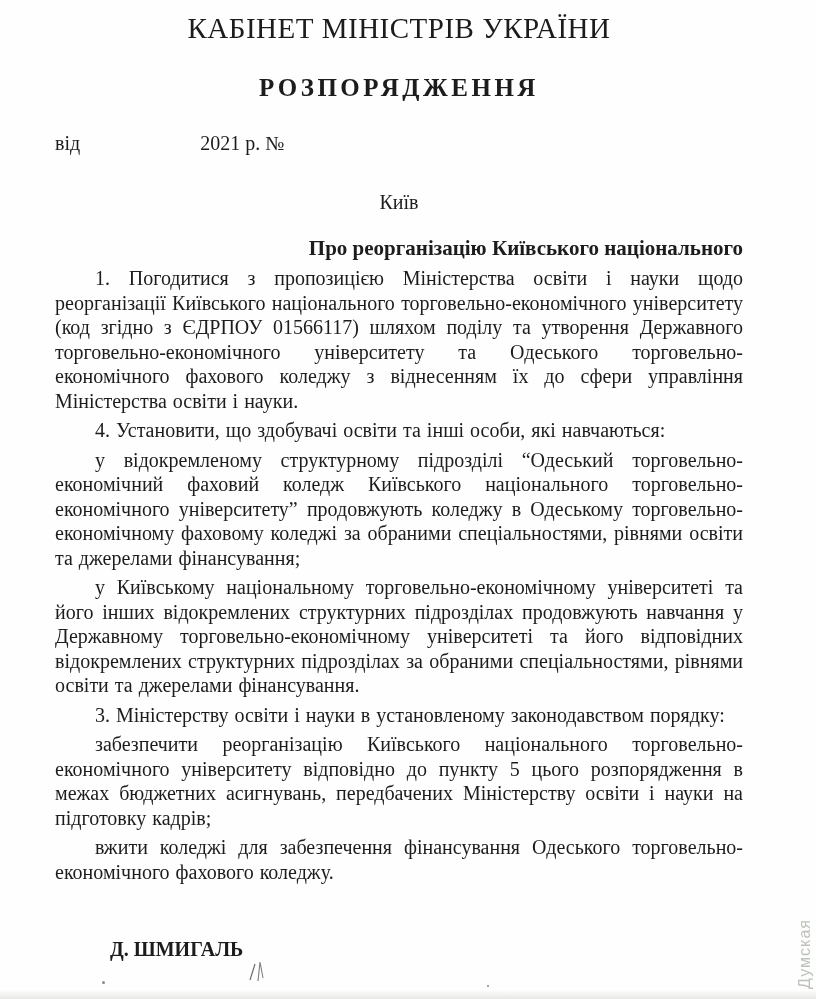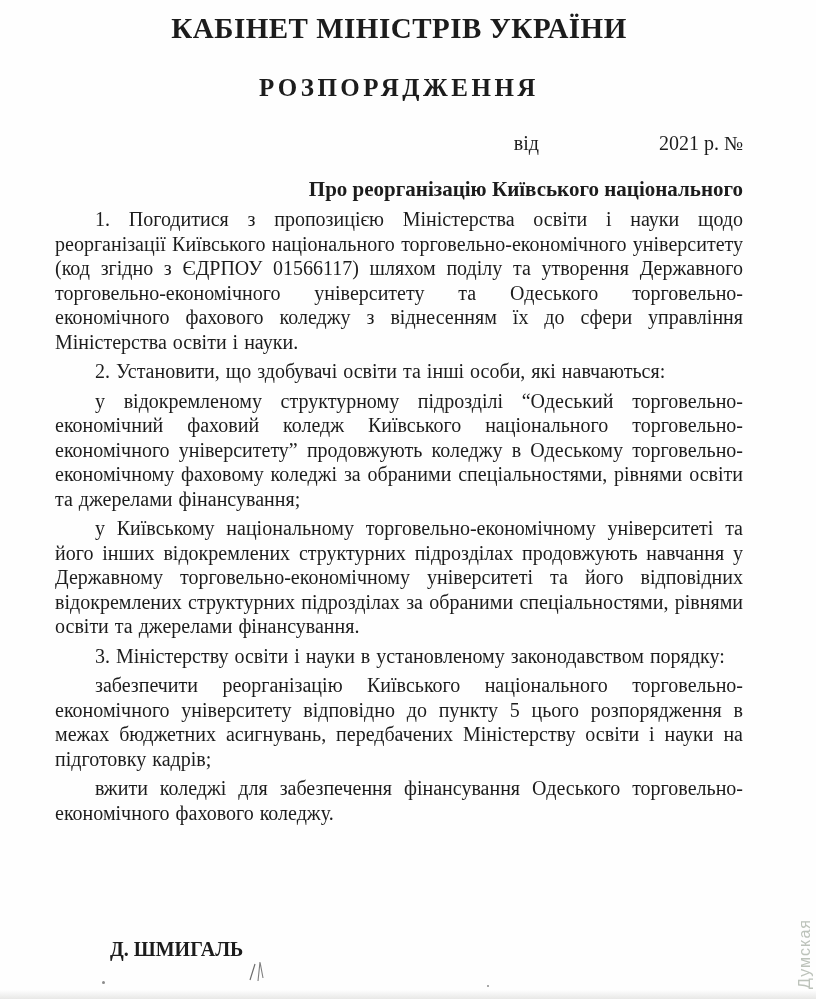--- a/index.html
+++ b/index.html
@@ -16,34 +16,34 @@
   .content {
     position: absolute;
     left: 55px;
     top: 0;
     width: 688px;
   }
   .org-name {
     margin-top: 12px;
     text-align: center;
     font-size: 29px;
-    font-weight: bold;
+    font-weight: normal;
     letter-spacing: 0.5px;
   }
   .doc-type {
     margin-top: 29px;
     text-align: center;
     font-size: 25px;
     font-weight: bold;
     letter-spacing: 3.5px;
   }
   .date-row {
     margin-top: 30px;
     display: flex;
-    justify-content: flex-end;
+    justify-content: flex-start;
     align-items: baseline;
     font-size: 20px;
   }
   .date-gap { display: inline-block; width: 120px; }
   .city {
     margin-top: 36px;
     text-align: center;
     font-size: 20px;
   }
   .doc-title {
@@ -109,28 +109,29 @@
     <div class="org-name">КАБІНЕТ МІНІСТРІВ УКРАЇНИ</div>
 
     <div class="doc-type">РОЗПОРЯДЖЕННЯ</div>
 
     <div class="date-row">
       <span>від</span>
       <span class="date-gap"></span>
       <span>2021 р. №</span>
     </div>
 
+    <div class="city">Київ</div>
 
     <div class="doc-title">
       <div>Про реорганізацію Київського національного</div>
     </div>
 
     <div class="body-text">
       <p>1. Погодитися з пропозицією Міністерства освіти і науки щодо реорганізації Київського національного торговельно-економічного університету (код згідно з ЄДРПОУ 01566117) шляхом поділу та утворення Державного торговельно-економічного університету та Одеського торговельно-економічного фахового коледжу з віднесенням їх до сфери управління Міністерства освіти і науки.</p>
-      <p>2. Установити, що здобувачі освіти та інші особи, які навчаються:</p>
+      <p>4. Установити, що здобувачі освіти та інші особи, які навчаються:</p>
       <p>у відокремленому структурному підрозділі “Одеський торговельно-економічний фаховий коледж Київського національного торговельно-економічного університету” продовжують коледжу в Одеському торговельно-економічному фаховому коледжі за обраними спеціальностями, рівнями освіти та джерелами фінансування;</p>
       <p>у Київському національному торговельно-економічному університеті та його інших відокремлених структурних підрозділах продовжують навчання у Державному торговельно-економічному університеті та його відповідних відокремлених структурних підрозділах за обраними спеціальностями, рівнями освіти та джерелами фінансування.</p>
       <p>3. Міністерству освіти і науки в установленому законодавством порядку:</p>
       <p>забезпечити реорганізацію Київського національного торговельно-економічного університету відповідно до пункту 5 цього розпорядження в межах бюджетних асигнувань, передбачених Міністерству освіти і науки на підготовку кадрів;</p>
       <p>вжити коледжі для забезпечення фінансування Одеського торговельно-економічного фахового коледжу.</p>
     </div>
 
   </div>
 
   <div class="signature-row">

